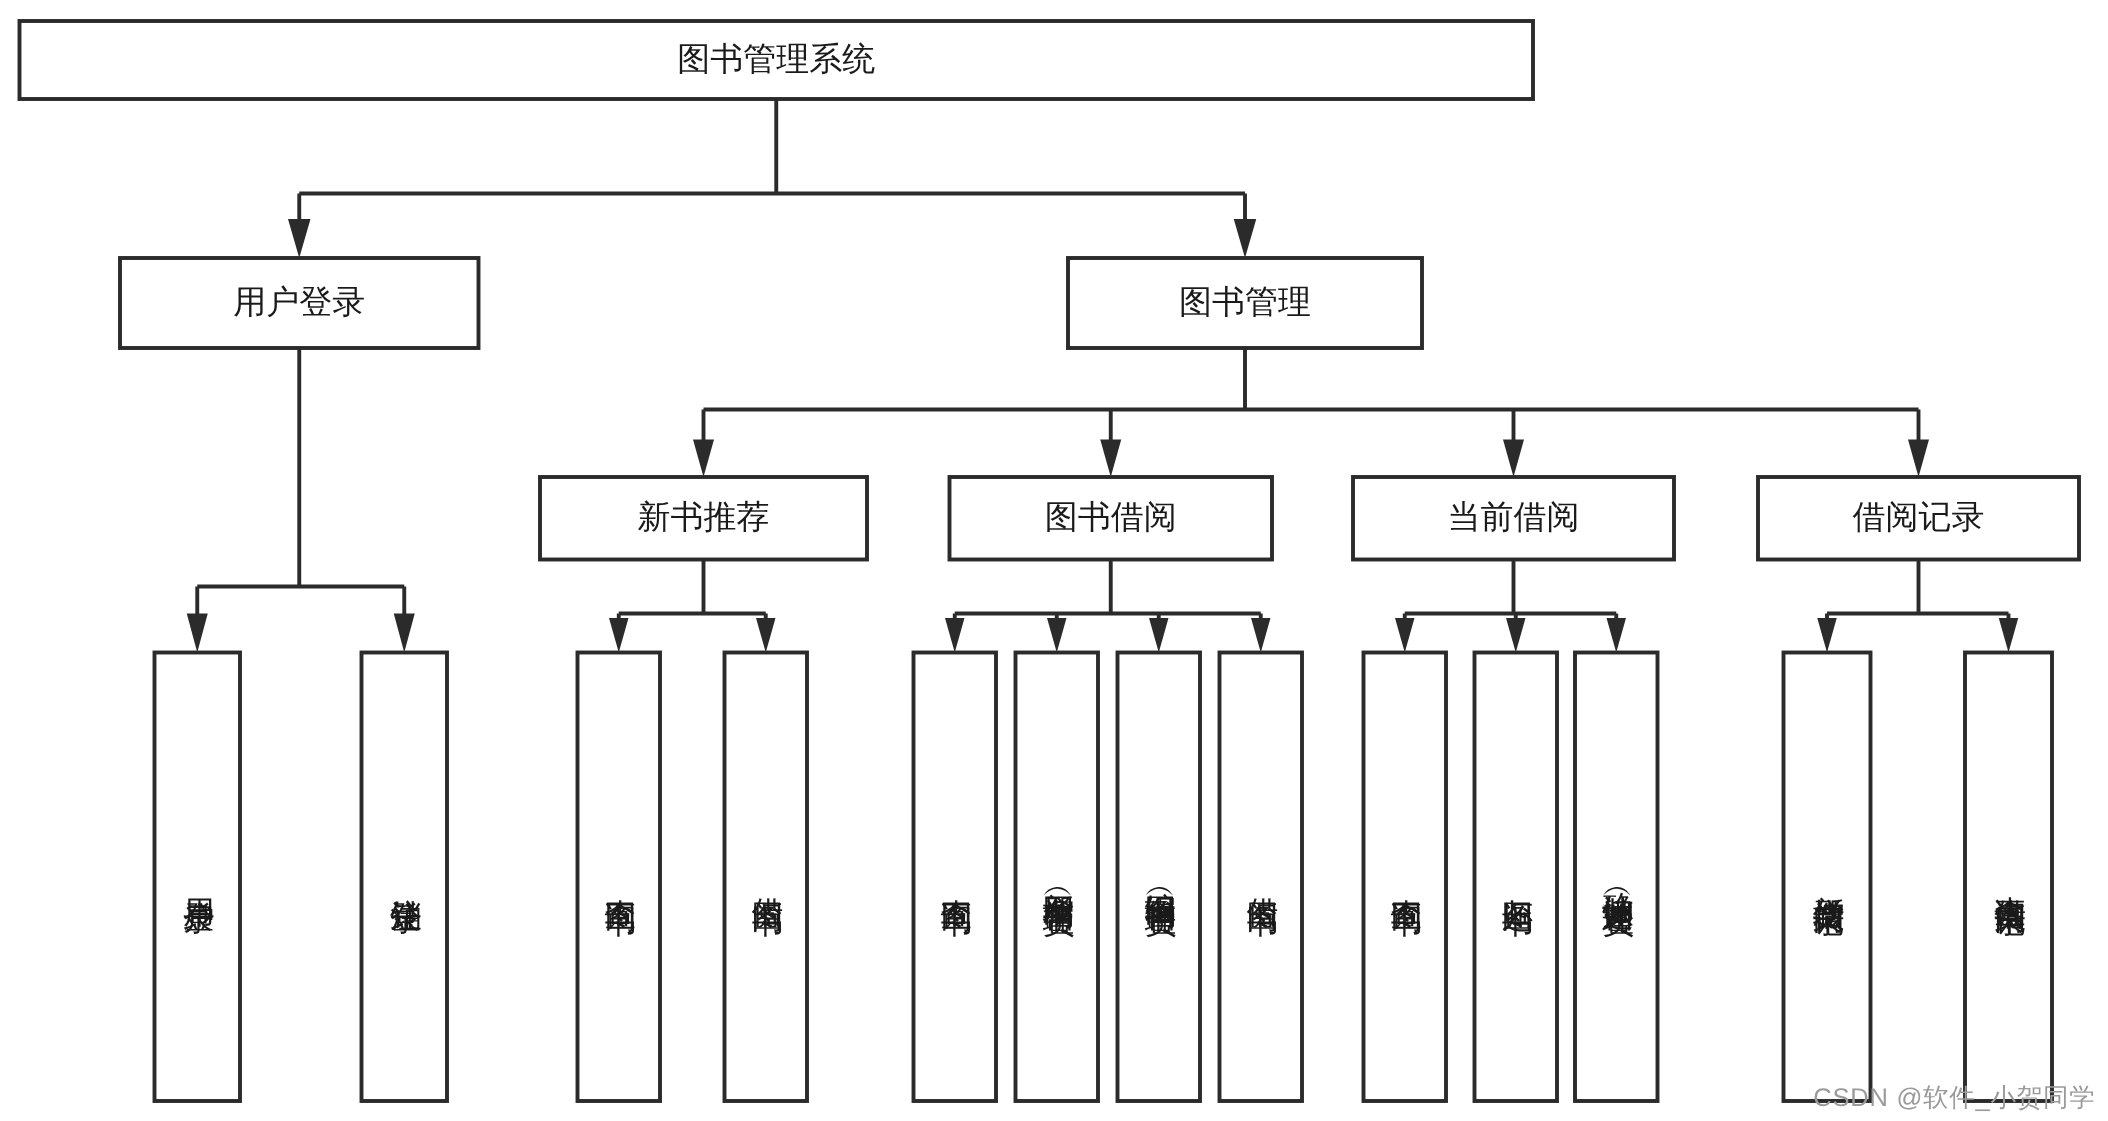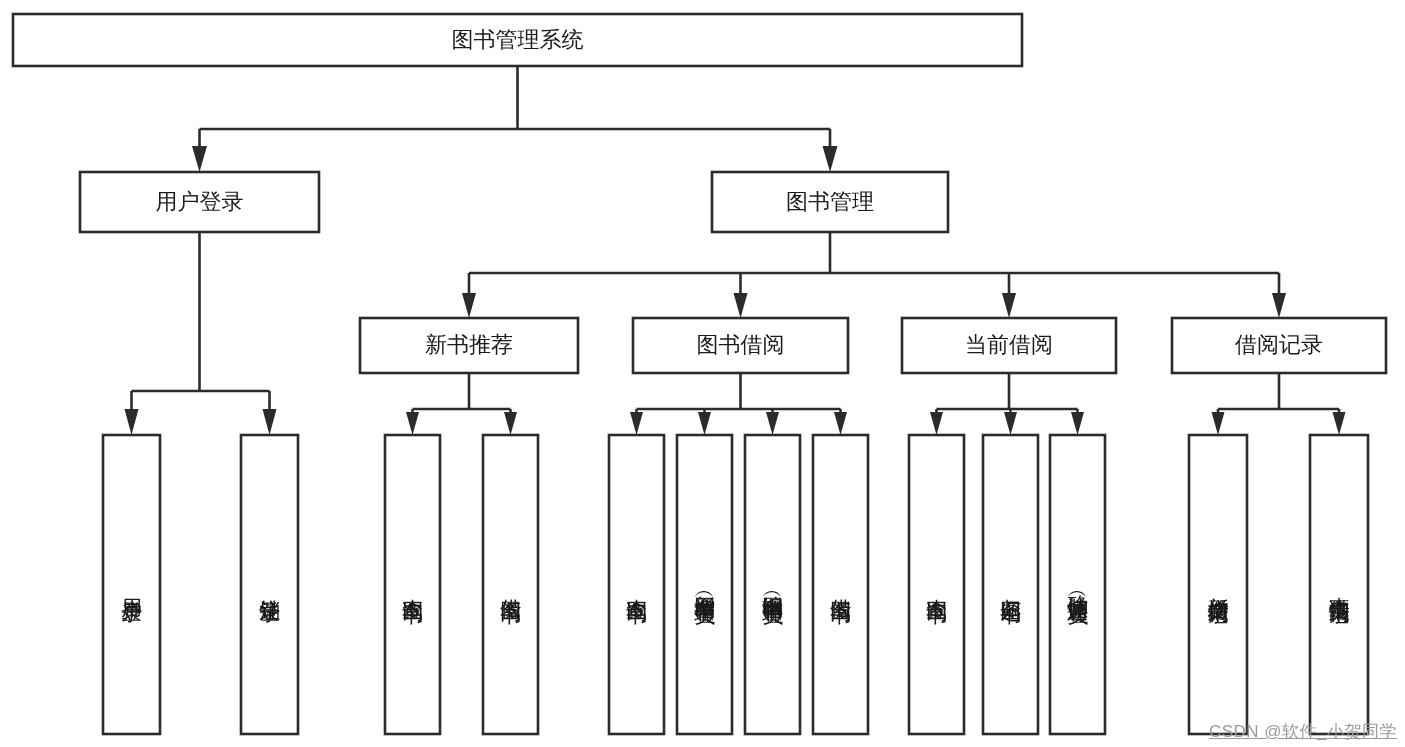--- a/index.html
+++ b/index.html
@@ -74,21 +74,20 @@
   }
   #watermark {
     position: absolute;
     right: 8px;
     bottom: 4px;
     font-family: "Liberation Sans", "DejaVu Sans", sans-serif;
     font-size: 17px;
     color: #9a9a9a;
     white-space: nowrap;
     letter-spacing: 0.5px;
-    text-decoration: underline;
   }
 </style>
 </head>
 <body>
 
 <div id="diagram-root">
 
   <svg id="flow" viewBox="0 0 1405 747">
     <defs>
       <g id="arrowdef"></g>

